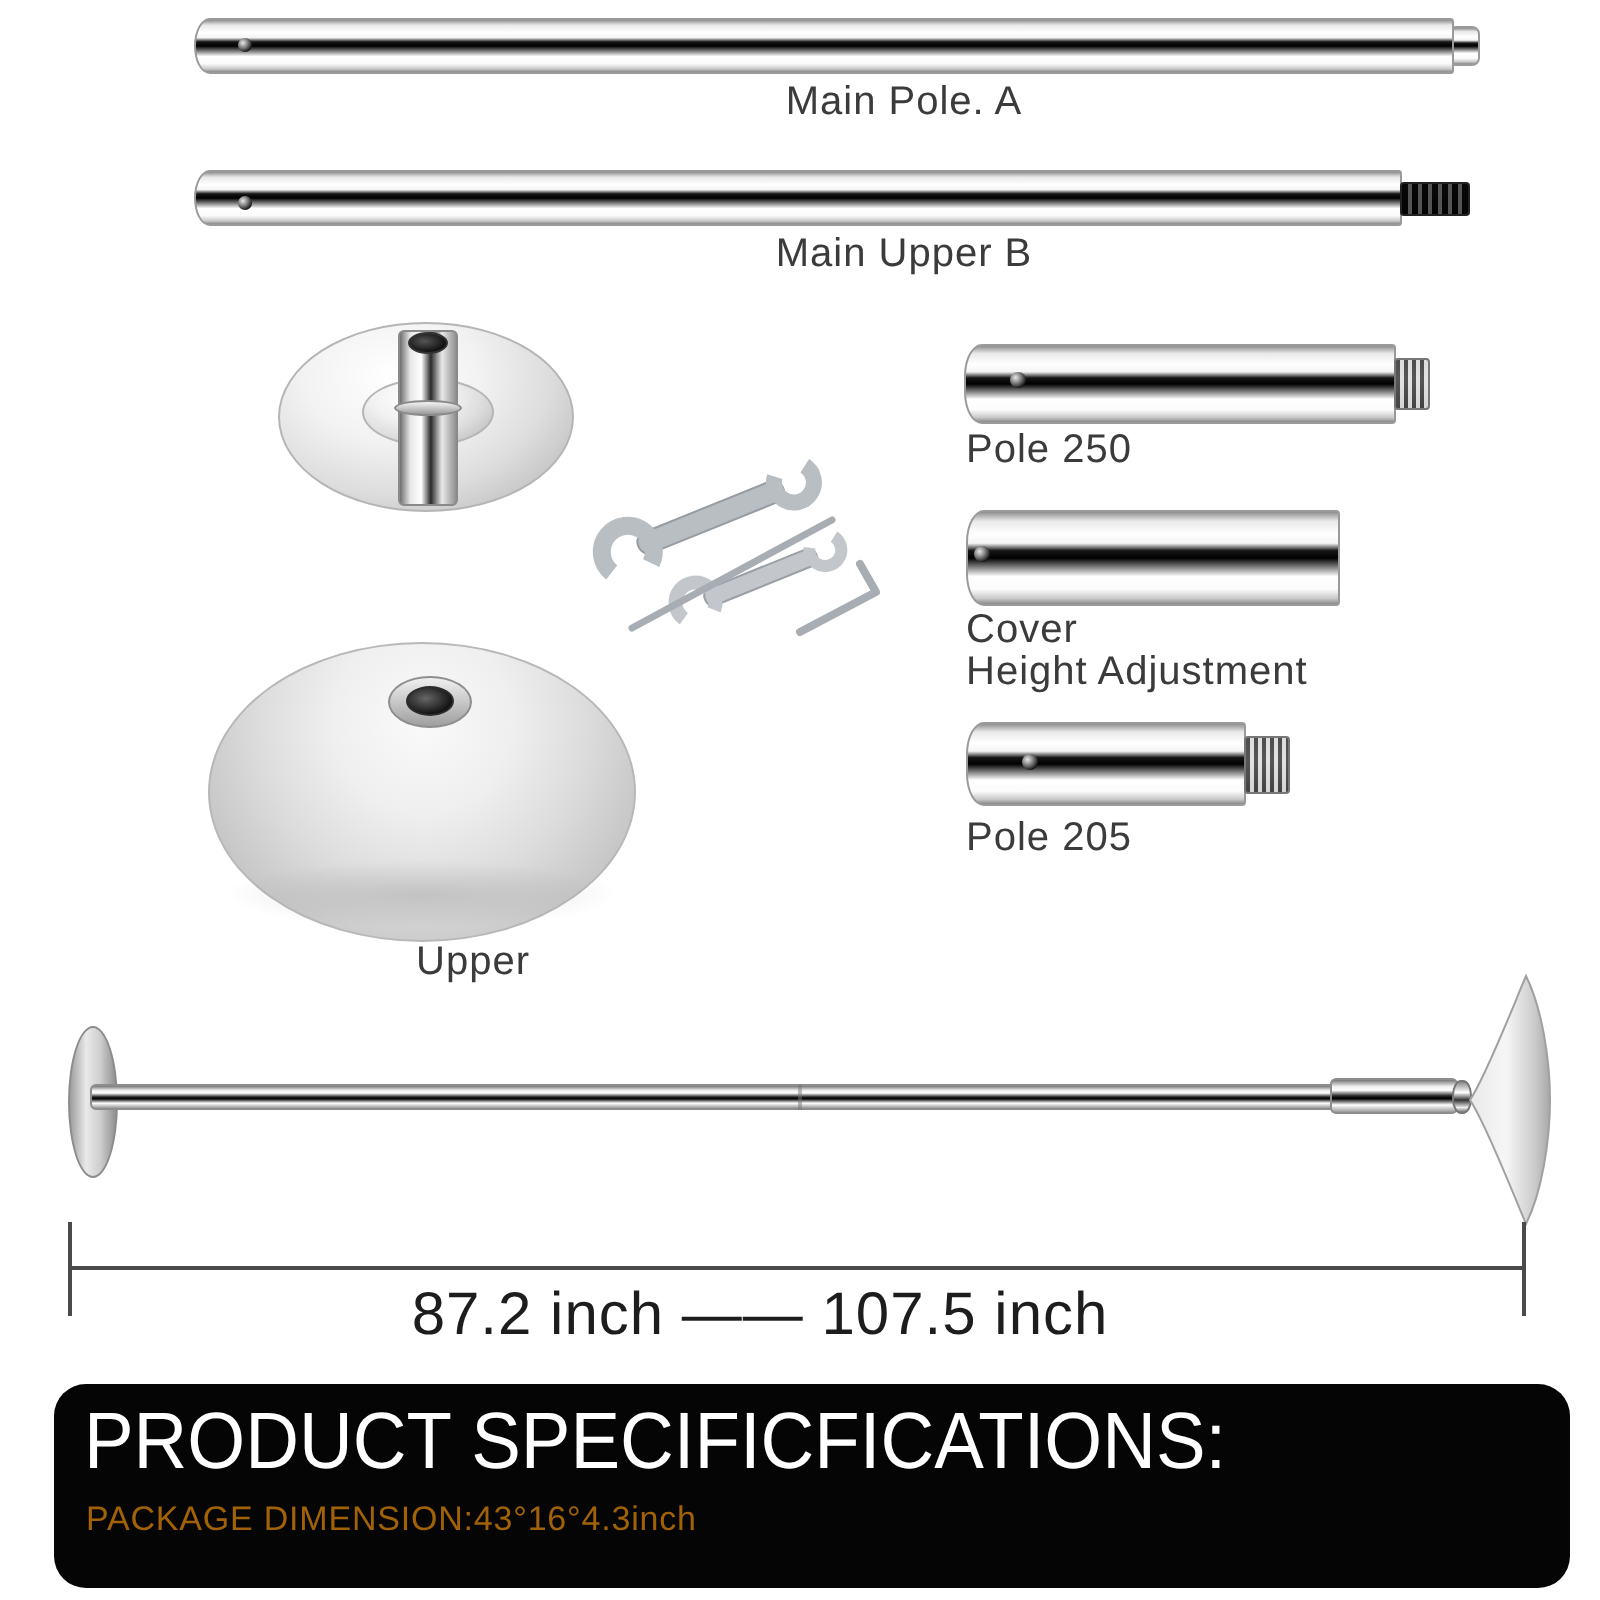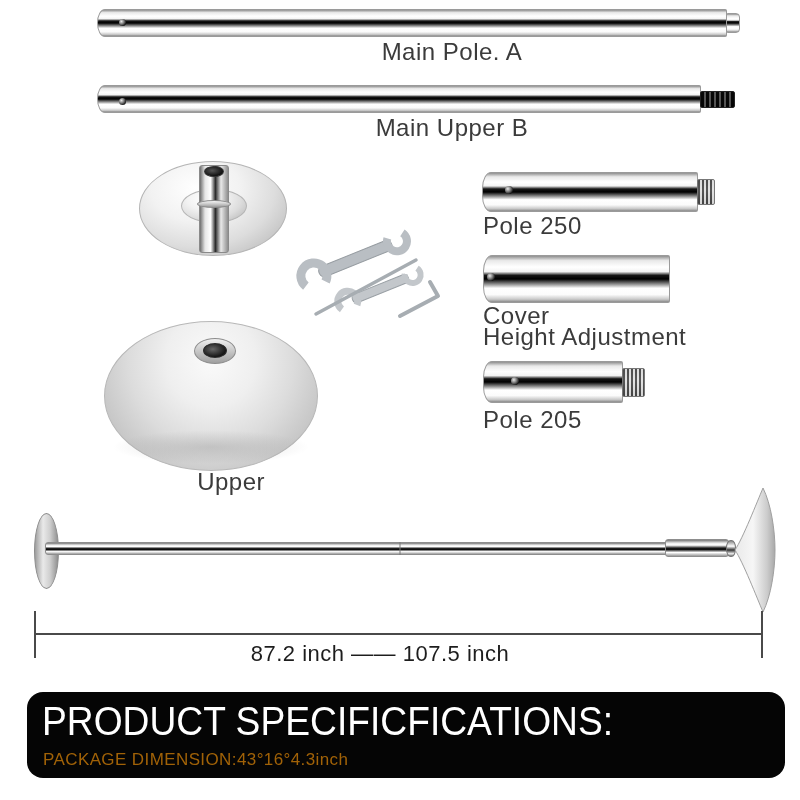--- a/index.html
+++ b/index.html
@@ -2,21 +2,21 @@
 <html><head>
 <meta charset="utf-8">
 <style>
   html,body{margin:0;padding:0;background:#fff;}
   #canvas{
     position:relative;width:800px;height:800px;background:#ffffff;overflow:hidden;
     font-family:"Liberation Sans", sans-serif;
   }
   .abs{position:absolute;}
   .part-label{
-    color:#3b3b3b;font-size:24px;line-height:21px;letter-spacing:0.5px;
+    color:#3b3b3b;font-size:20px;line-height:21px;letter-spacing:0.5px;
   }
   .centered{text-align:center;}
 
   
   .pole-h{
     background:linear-gradient(180deg,
       #8f8f8f 0%, #e9e9e9 10%, #ffffff 24%, #f4f4f4 34%,
       #161616 42%, #000000 50%, #4d4d4d 56%,
       #ffffff 70%, #fbfbfb 84%, #c9c9c9 94%, #8a8a8a 100%);
     border:1px solid #9a9a9a;box-sizing:border-box;
@@ -46,21 +46,21 @@
   .disc{
     border-radius:50%;
     background:radial-gradient(ellipse at 38% 28%, #ffffff 0%, #f2f2f2 35%, #dddddd 62%, #c2c2c2 84%, #a9a9a9 100%);
     border:1px solid #b5b5b5;box-sizing:border-box;
   }
   .cyl-v{
     background:linear-gradient(90deg,#6f6f6f 0%,#e6e6e6 18%,#ffffff 38%,#2a2a2a 55%,#e9e9e9 75%,#8f8f8f 100%);
     border:1px solid #8a8a8a;box-sizing:border-box;border-radius:3px;
   }
   .dim-line{background:#4a4a4a;}
-  .dim-text{color:#1d1d1d;font-size:22px;letter-spacing:0.5px;}
+  .dim-text{color:#1d1d1d;font-size:30px;letter-spacing:0.5px;}
   .banner{
     background:#050505;border-radius:16px;color:#ffffff;
   }
   .banner-title{
     font-size:40px;line-height:44px;font-weight:400;color:#ffffff;
     transform:scaleX(0.93);transform-origin:left center;white-space:nowrap;
   }
   .banner-sub{
     font-size:17px;letter-spacing:0.4px;color:#a16207;white-space:nowrap;
   }
@@ -151,18 +151,18 @@
       </linearGradient>
     </defs>
     <path d="M30,2 C38,18 42,44 42,64 C42,84 38,110 30,126 C24,112 10,76 2,64 C10,52 24,16 30,2 Z" fill="url(#domeg)" stroke="#a0a0a0" stroke-width="1"></path>
   </svg>
 
   <div class="abs dim-line" style="left:35px;top:633px;width:728px;height:2px;"></div>
   <div class="abs dim-line" style="left:34px;top:611px;width:2px;height:47px;"></div>
   <div class="abs dim-line" style="left:761px;top:611px;width:2px;height:47px;"></div>
   <div class="abs dim-text centered" style="left:150px;top:641px;width:460px;">87.2 inch —— 107.5 inch</div>
 
-  <div class="abs banner" style="left:27px;top:692px;width:758px;height:86px;">
+  <div class="abs banner" style="left:27px;top:692px;width:758px;height:102px;">
     <div class="abs banner-title" style="left:15px;top:7px;">PRODUCT SPECIFICFICATIONS:</div>
     <div class="abs banner-sub" style="left:16px;top:58px;">PACKAGE DIMENSION:43°16°4.3inch</div>
   </div>
 
 </div>
 
 </body></html>

